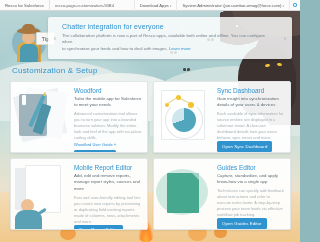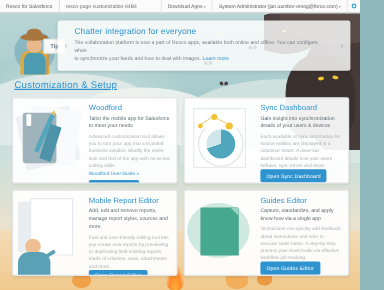--- a/index.html
+++ b/index.html
@@ -157,21 +157,21 @@
     color:#2f93cf; font-size:7px; margin-bottom:2.5px; letter-spacing:.1px;
   }
   .tc-text{
     color:#737f86; font-size:4.3px; line-height:1.55;
   }
   .tc-link{ color:#2f93cf; }
 
   
   .section-title{
     position:absolute; left:12px; top:66px; z-index:12;
-    color:#2f93cf; font-size:8px; letter-spacing:.2px;text-decoration:underline;
+    color:#2f93cf; font-size:8px; letter-spacing:.2px;
   }
 
   .grid{
     position:absolute; left:10px; top:81px; width:281px; z-index:12;
     display:grid; grid-template-columns:1fr 1fr; gap:5px 5px;
   }
   .card{
     position:relative; background:rgba(255,255,255,.93);
     border:0.7px solid #e3e6e6; border-radius:2px;
     height:72px; display:flex; overflow:hidden;

